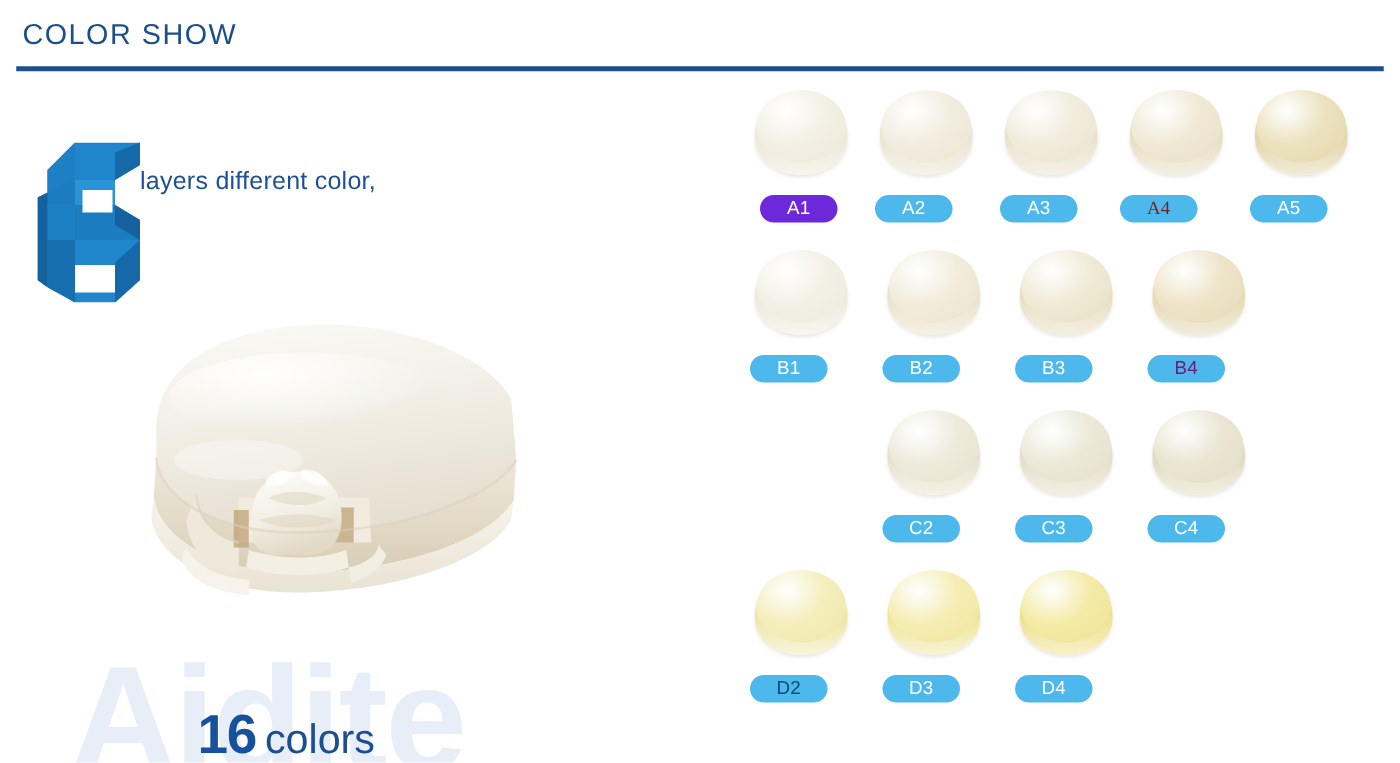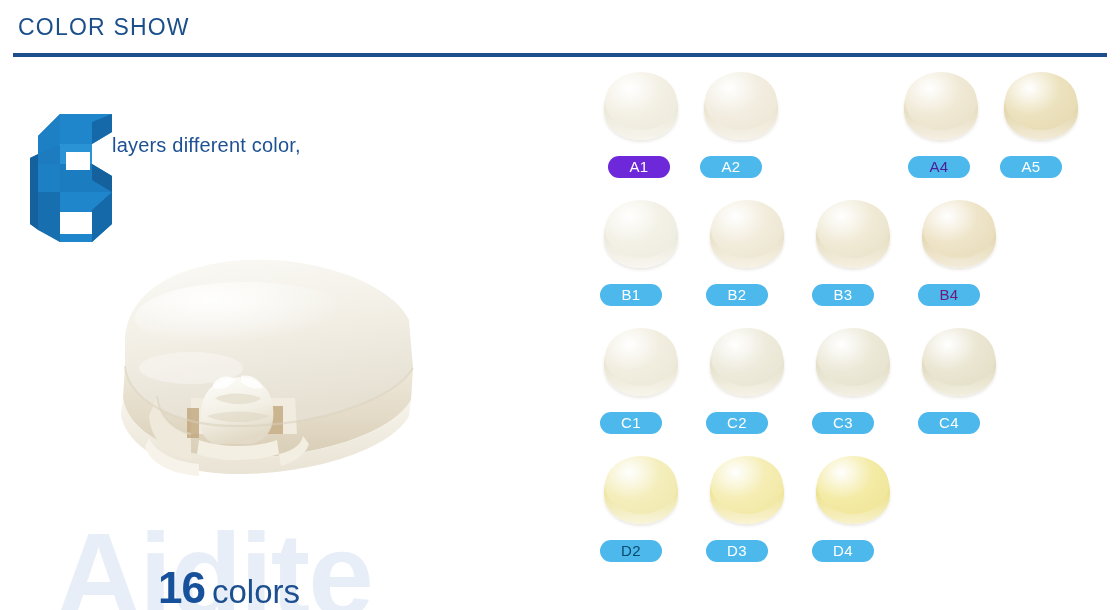--- a/index.html
+++ b/index.html
@@ -210,26 +210,33 @@
         </div>
         <div class="label-pill" style="left: 14px; width: 62px; background: #6d28d9; color: rgb(255, 255, 255);">A1</div>
       </div>
       <div class="swatch-cell" style="left: 134px;">
         <div class="disc-wrap">
           <div class="disc-body" style="background: linear-gradient(rgb(236, 230, 212) 0%, rgb(236, 230, 212) 55%, rgb(246, 242, 232) 100%); box-shadow: rgba(160, 150, 130, 0.22) 0px 2px 3px;"></div>
           <div class="disc-top" style="background: radial-gradient(at 34% 28%, rgb(255, 255, 255) 0%, rgb(242, 237, 224) 46%, rgb(236, 230, 212) 100%);"></div>
         </div>
         <div class="label-pill" style="left: 6px; width: 62px; background: rgb(76, 184, 236); color: rgb(255, 255, 255);">A2</div>
       </div>
+      <div class="swatch-cell" style="left: 234px;">
+        <div class="disc-wrap">
+          <div class="disc-body" style="background: linear-gradient(rgb(234, 227, 206) 0%, rgb(234, 227, 206) 55%, rgb(246, 241, 229) 100%); box-shadow: rgba(160, 150, 130, 0.22) 0px 2px 3px;"></div>
+          <div class="disc-top" style="background: radial-gradient(at 34% 28%, rgb(255, 255, 255) 0%, rgb(241, 236, 221) 46%, rgb(234, 227, 206) 100%);"></div>
+        </div>
+        <div class="label-pill" style="left: 6px; width: 62px; background: rgb(76, 184, 236); color: rgb(255, 255, 255);">A3</div>
+      </div>
       <div class="swatch-cell" style="left: 334px;">
         <div class="disc-wrap">
           <div class="disc-body" style="background: linear-gradient(rgb(232, 223, 197) 0%, rgb(232, 223, 197) 55%, rgb(245, 239, 226) 100%); box-shadow: rgba(160, 150, 130, 0.22) 0px 2px 3px;"></div>
           <div class="disc-top" style="background: radial-gradient(at 34% 28%, rgb(255, 255, 255) 0%, rgb(240, 233, 213) 46%, rgb(232, 223, 197) 100%);"></div>
         </div>
-        <div class="label-pill" style="left: 14px; width: 62px; background: rgb(76, 184, 236); color: #4c1d95;">A4</div>
+        <div class="label-pill" style="left: 2px; width: 62px; background: rgb(76, 184, 236); color: #7f1d1d; font-family: Liberation Serif, serif;">A4</div>
       </div>
       <div class="swatch-cell" style="left: 434px;">
         <div class="disc-wrap">
           <div class="disc-body" style="background: linear-gradient(rgb(228, 216, 174) 0%, rgb(228, 216, 174) 55%, rgb(242, 235, 216) 100%); box-shadow: rgba(160, 150, 130, 0.22) 0px 2px 3px;"></div>
           <div class="disc-top" style="background: radial-gradient(at 34% 28%, rgb(255, 255, 255) 0%, rgb(236, 226, 190) 46%, rgb(228, 216, 174) 100%);"></div>
         </div>
         <div class="label-pill" style="left: 6px; width: 62px; background: rgb(76, 184, 236); color: rgb(255, 255, 255);">A5</div>
       </div>
     </div>
     <div class="swatch-row" style="top: 138px; left: 0px; width: 560px;">
@@ -256,27 +263,20 @@
       </div>
       <div class="swatch-cell" style="left: 352px;">
         <div class="disc-wrap">
           <div class="disc-body" style="background: linear-gradient(rgb(230, 218, 183) 0%, rgb(230, 218, 183) 55%, rgb(243, 236, 219) 100%); box-shadow: rgba(160, 150, 130, 0.22) 0px 2px 3px;"></div>
           <div class="disc-top" style="background: radial-gradient(at 34% 28%, rgb(255, 255, 255) 0%, rgb(238, 228, 200) 46%, rgb(230, 218, 183) 100%);"></div>
         </div>
         <div class="label-pill" style="left: 6px; width: 62px; background: rgb(76, 184, 236); color: #701a75;">B4</div>
       </div>
     </div>
     <div class="swatch-row" style="top: 266px; left: 0px; width: 560px;">
-      <div class="swatch-cell" style="left: 34px;">
-        <div class="disc-wrap">
-          <div class="disc-body" style="background: linear-gradient(rgb(235, 231, 214) 0%, rgb(235, 231, 214) 55%, rgb(247, 244, 234) 100%); box-shadow: rgba(160, 150, 130, 0.22) 0px 2px 3px;"></div>
-          <div class="disc-top" style="background: radial-gradient(at 34% 28%, rgb(255, 255, 255) 0%, rgb(241, 238, 224) 46%, rgb(235, 231, 214) 100%);"></div>
-        </div>
-        <div class="label-pill" style="left: 6px; width: 62px; background: rgb(76, 184, 236); color: rgb(255, 255, 255);">C1</div>
-      </div>
       <div class="swatch-cell" style="left: 140px;">
         <div class="disc-wrap">
           <div class="disc-body" style="background: linear-gradient(rgb(231, 227, 208) 0%, rgb(231, 227, 208) 55%, rgb(245, 242, 230) 100%); box-shadow: rgba(160, 150, 130, 0.22) 0px 2px 3px;"></div>
           <div class="disc-top" style="background: radial-gradient(at 34% 28%, rgb(255, 255, 255) 0%, rgb(238, 235, 220) 46%, rgb(231, 227, 208) 100%);"></div>
         </div>
         <div class="label-pill" style="left: 6px; width: 62px; background: rgb(76, 184, 236); color: rgb(255, 255, 255);">C2</div>
       </div>
       <div class="swatch-cell" style="left: 246px;">
         <div class="disc-wrap">
           <div class="disc-body" style="background: linear-gradient(rgb(228, 224, 203) 0%, rgb(228, 224, 203) 55%, rgb(243, 240, 227) 100%); box-shadow: rgba(160, 150, 130, 0.22) 0px 2px 3px;"></div>

